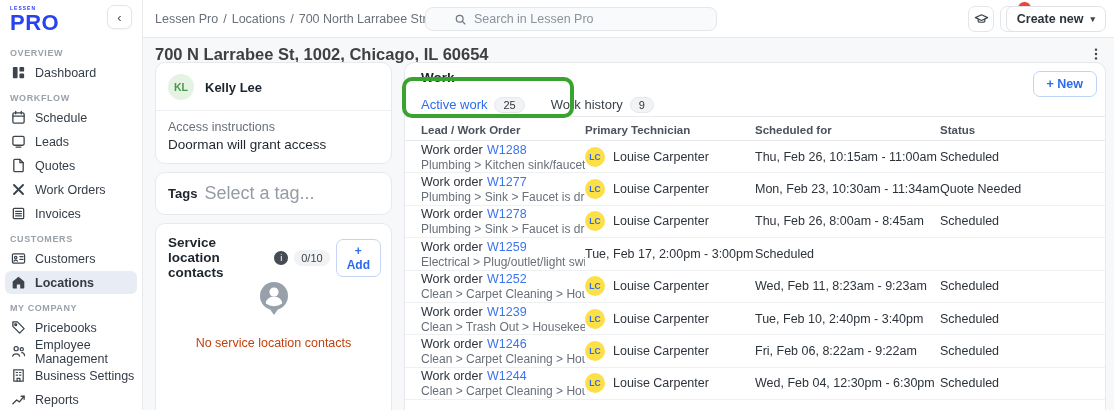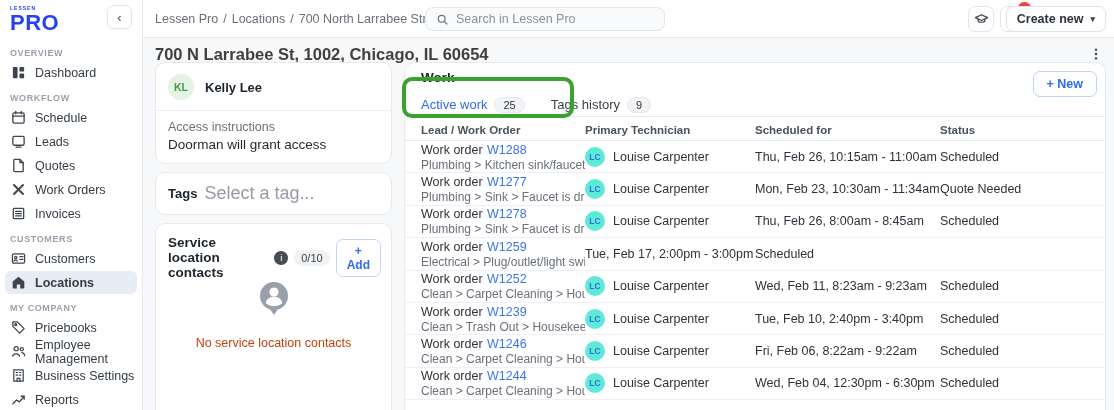--- a/index.html
+++ b/index.html
@@ -15,21 +15,21 @@
   .nav { margin-top:6px; }
   .section-label { font-size:9px; font-weight:bold; color:#99a1ab; letter-spacing:.6px; padding:8px 0 3px 10px; text-transform:uppercase; }
   .nav-item { display:flex; align-items:center; gap:9px; height:23px; margin:0 5px 1px 5px; padding-left:6px; border-radius:6px; font-size:12.5px; color:#343c46; cursor:pointer; }
   .nav-item.selected { background:#e8edf5; font-weight:bold; }
   .icon-wrap { width:15px; height:15px; display:flex; align-items:center; justify-content:center; color:#3c444d; flex:0 0 15px; }
   .icon-wrap svg { width:15px; height:15px; }
 
   
   .topbar { position:absolute; left:143px; top:0; right:0; height:38px; background:#fff; border-bottom:1px solid #e7e9ec; z-index:4; }
   .breadcrumb { position:absolute; left:12px; top:0; height:38px; display:flex; align-items:center; gap:5px; font-size:12.5px; color:#69707a; white-space:nowrap; }
-  .search-box { position:absolute; left:282px; top:7px; width:240px; height:24px; background:#f9fafb; border:1px solid #e3e6ea; border-radius:8px; display:flex; align-items:center; gap:7px; padding-left:10px; }
+  .search-box { position:absolute; left:282px; top:7px; width:292px; height:24px; background:#f9fafb; border:1px solid #e3e6ea; border-radius:8px; display:flex; align-items:center; gap:7px; padding-left:28px; }
   .search-box svg { width:13px; height:13px; color:#6e7681; }
   .search-ph { font-size:12.5px; color:#8a929c; }
   .iconbtn { position:absolute; top:6px; width:26px; height:26px; border:1px solid #e3e6ea; border-radius:7px; background:#fff; display:flex; align-items:center; justify-content:center; color:#3e454d; cursor:pointer; }
   .iconbtn svg { width:15px; height:15px; }
   .btn-learn { right:120px; }
   .btn-chat { right:88px; }
   .chat-badge { position:absolute; top:-6px; right:-7px; min-width:15px; height:15px; border-radius:8px; background:#e8463d; color:#fff; font-size:9px; font-weight:bold; display:flex; align-items:center; justify-content:center; padding:0 3px; border:1.5px solid #fff; }
   .create-btn { position:absolute; right:8px; top:6px; height:26px; border:1px solid #dfe2e6; border-radius:7px; background:#fff; display:flex; align-items:center; gap:7px; padding:0 10px; font-size:12.5px; font-weight:bold; color:#2c333b; cursor:pointer; }
   .caret { font-size:9px; color:#3e454d; }
 
@@ -76,21 +76,21 @@
 
   .thead { position:absolute; left:0; right:0; top:53px; height:25px; display:grid; grid-template-columns:164px 170px 185px 1fr; align-items:center; padding:8px 16px; border-bottom:1px solid #e7e9ec; }
   .th { font-size:11.5px; font-weight:bold; color:#4a525b; }
   .tbody { position:absolute; left:0; right:0; top:78px; }
   .trow { height:32.4px; display:grid; grid-template-columns:164px 170px 185px 1fr; align-items:center; padding:0 16px; border-bottom:1px solid #eef0f2; cursor:pointer; }
   .cell-order { line-height:15px; white-space:nowrap; overflow:hidden; }
   .order-type { font-size:12.5px; color:#2c333b; }
   .order-id { font-size:12.5px; color:#3b74f0; }
   .order-desc { font-size:12px; color:#69707a; white-space:nowrap; }
   .cell-tech { display:flex; align-items:center; gap:8px; }
-  .avatar-tech { width:20px; height:20px; background:#5eead4; color:#2e6cea; font-size:8.5px; }
+  .avatar-tech { width:20px; height:20px; background:#fde047; color:#2e6cea; font-size:8.5px; }
   .tech-name { font-size:12.5px; color:#2c333b; }
   .cell-sched, .cell-status { font-size:12.5px; color:#2c333b; }
 
   
   .annotation-box { position:absolute; left:402px; top:77px; width:172px; height:41px; border:4px solid #3aa32f; border-radius:10px; z-index:30; pointer-events:none; }
 </style>
 </head>
 <body>
 
 <svg width="0" height="0" style="position:absolute" aria-hidden="true">
@@ -427,21 +427,21 @@
   <div class="card work-card">
     <div class="work-title">Work</div>
     <button class="new-btn">+ New</button>
 
     <div class="tabs">
       <div class="tab active">
         <span>Active work</span>
         <span class="pill">25</span>
       </div>
       <div class="tab">
-        <span>Tags history</span>
+        <span>Work history</span>
         <span class="pill">9</span>
       </div>
     </div>
     <div class="tab-underline"></div>
     <div class="tabs-border"></div>
 
     <div class="thead">
       <span class="th">Lead / Work Order</span>
       <span class="th">Primary Technician</span>
       <span class="th">Scheduled for</span>

